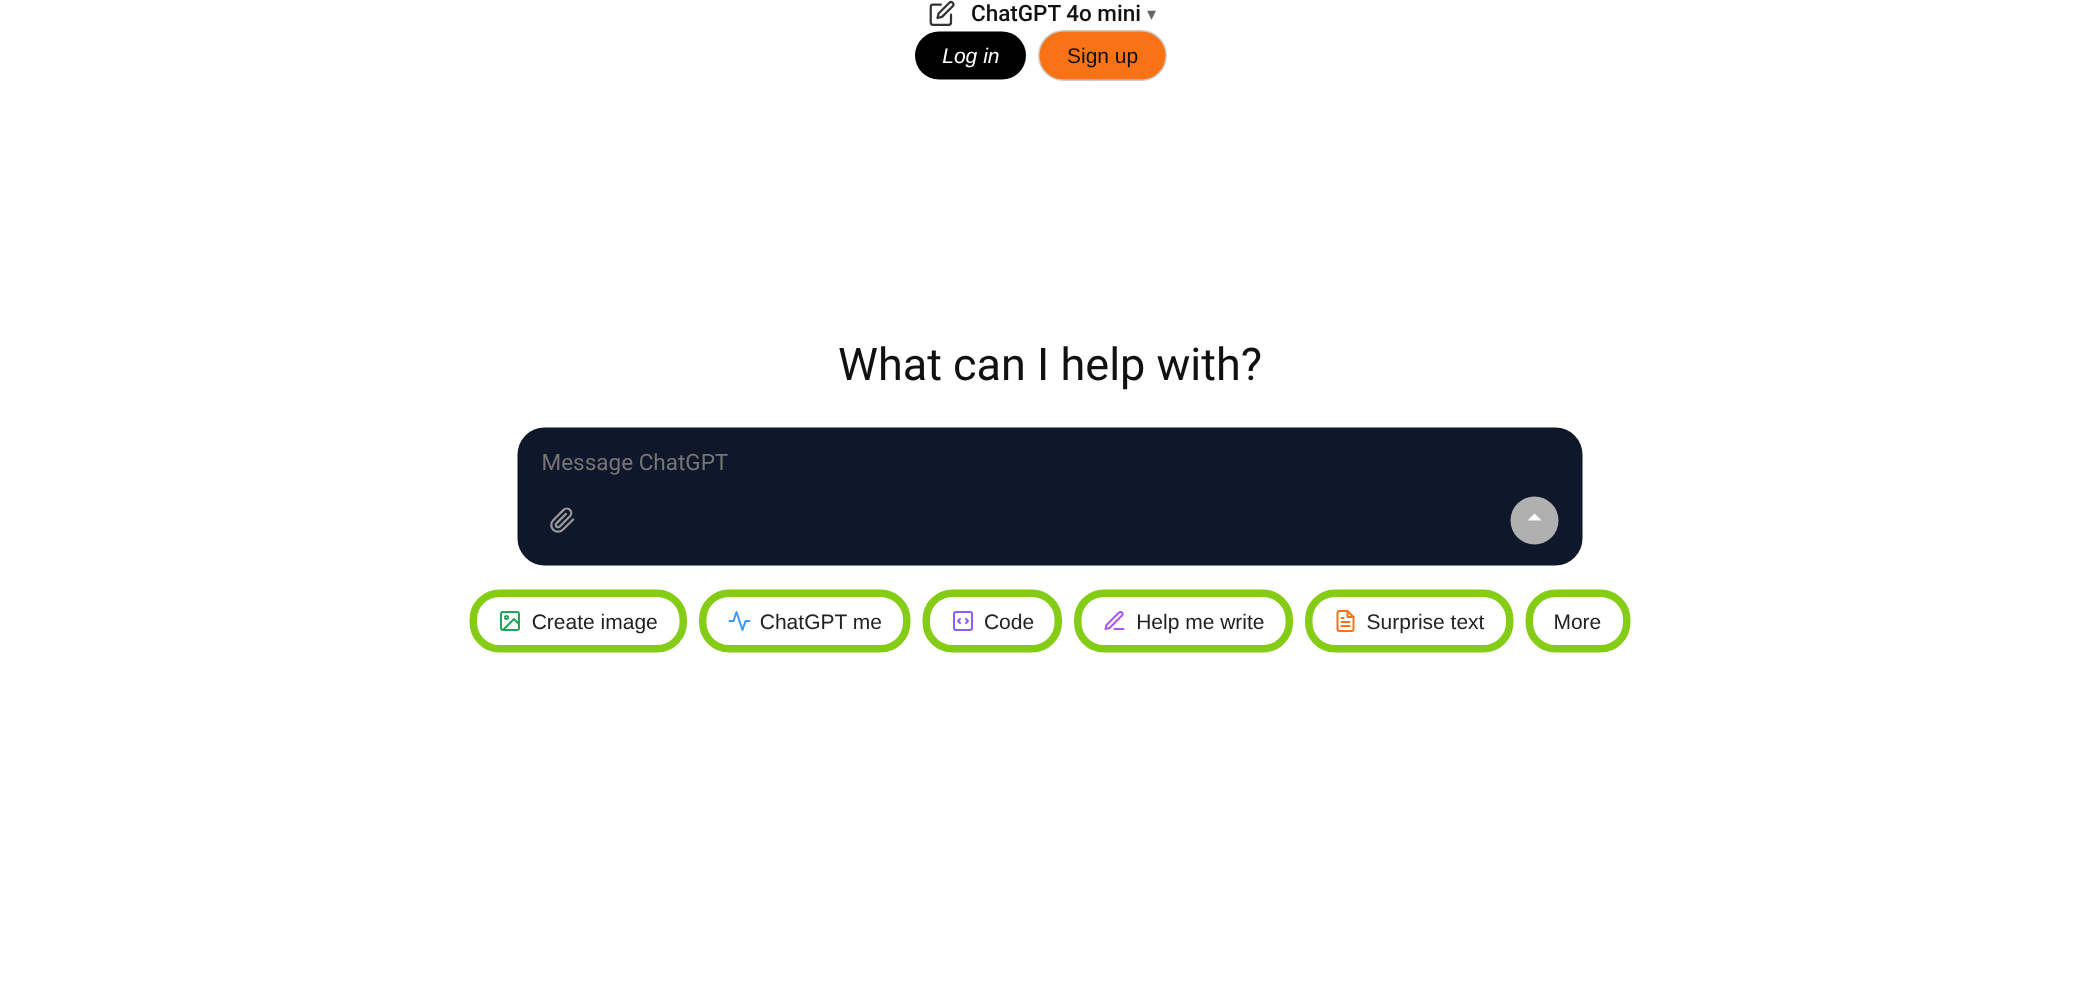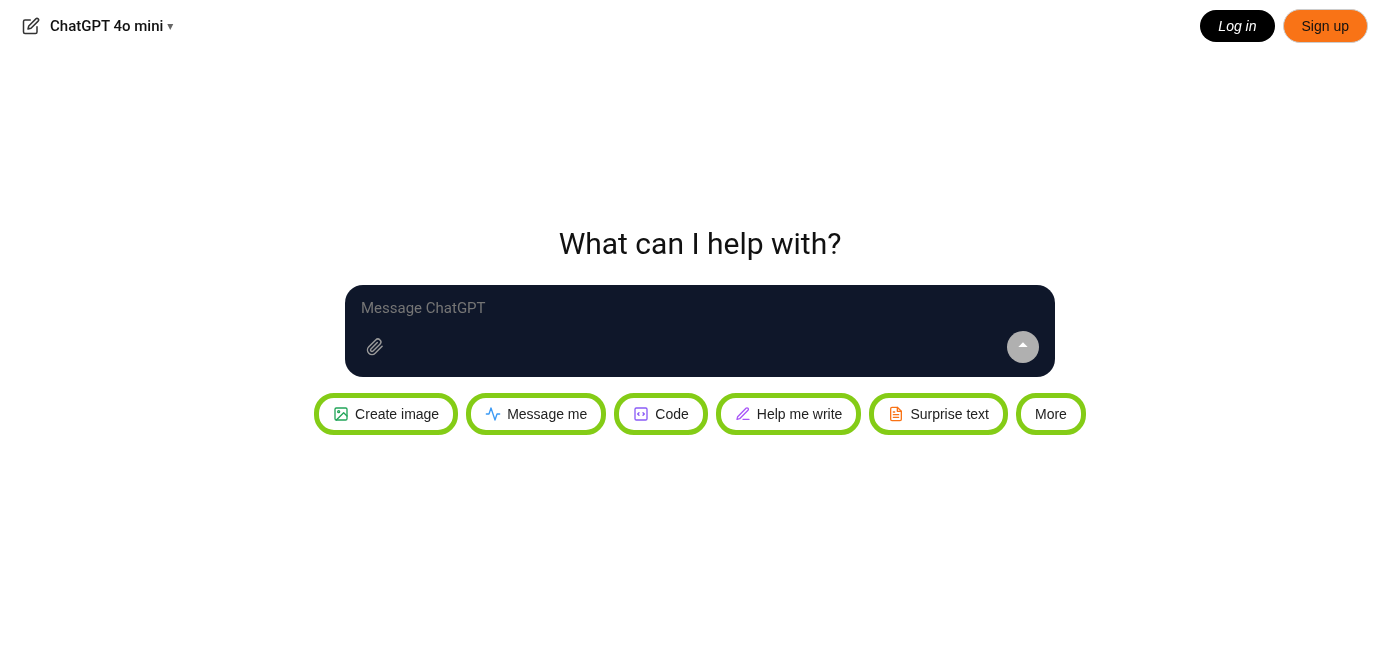--- a/index.html
+++ b/index.html
@@ -14,27 +14,28 @@
       font-family: -apple-system, BlinkMacSystemFont, 'Segoe UI', Roboto, sans-serif;
       background: #ffffff;
       overflow: hidden;
       position: relative;
     }
 
     
     .header {
       display: flex;
       align-items: center;
-      justify-content: space-between;
+      justify-content: center;
       padding: 12px 20px;
       position: absolute;
       top: 0;
       left: 0;
       right: 12px;
       height: 52px;
+      flex-direction: column;
     }
 
     .header-left {
       display: flex;
       align-items: center;
       gap: 8px;
     }
 
     .edit-icon {
       width: 22px;
@@ -249,21 +250,21 @@
       </span>
       <span>Create image</span>
     </button>
 
     <button class="action-btn">
       <span class="action-icon icon-blue">
         <svg width="16" height="16" viewBox="0 0 24 24" fill="none" stroke="currentColor" stroke-width="2" stroke-linecap="round" stroke-linejoin="round">
           <polyline points="22 12 18 12 15 21 9 3 6 12 2 12"></polyline>
         </svg>
       </span>
-      <span>Message me</span>
+      <span>ChatGPT me</span>
     </button>
 
     <button class="action-btn">
       <span class="action-icon icon-purple">
         <svg width="16" height="16" viewBox="0 0 24 24" fill="none" stroke="currentColor" stroke-width="2" stroke-linecap="round" stroke-linejoin="round">
           <rect x="3" y="3" width="18" height="18" rx="2"></rect>
           <polyline points="9 10 7 12 9 14"></polyline>
           <polyline points="15 10 17 12 15 14"></polyline>
         </svg>
       </span>

